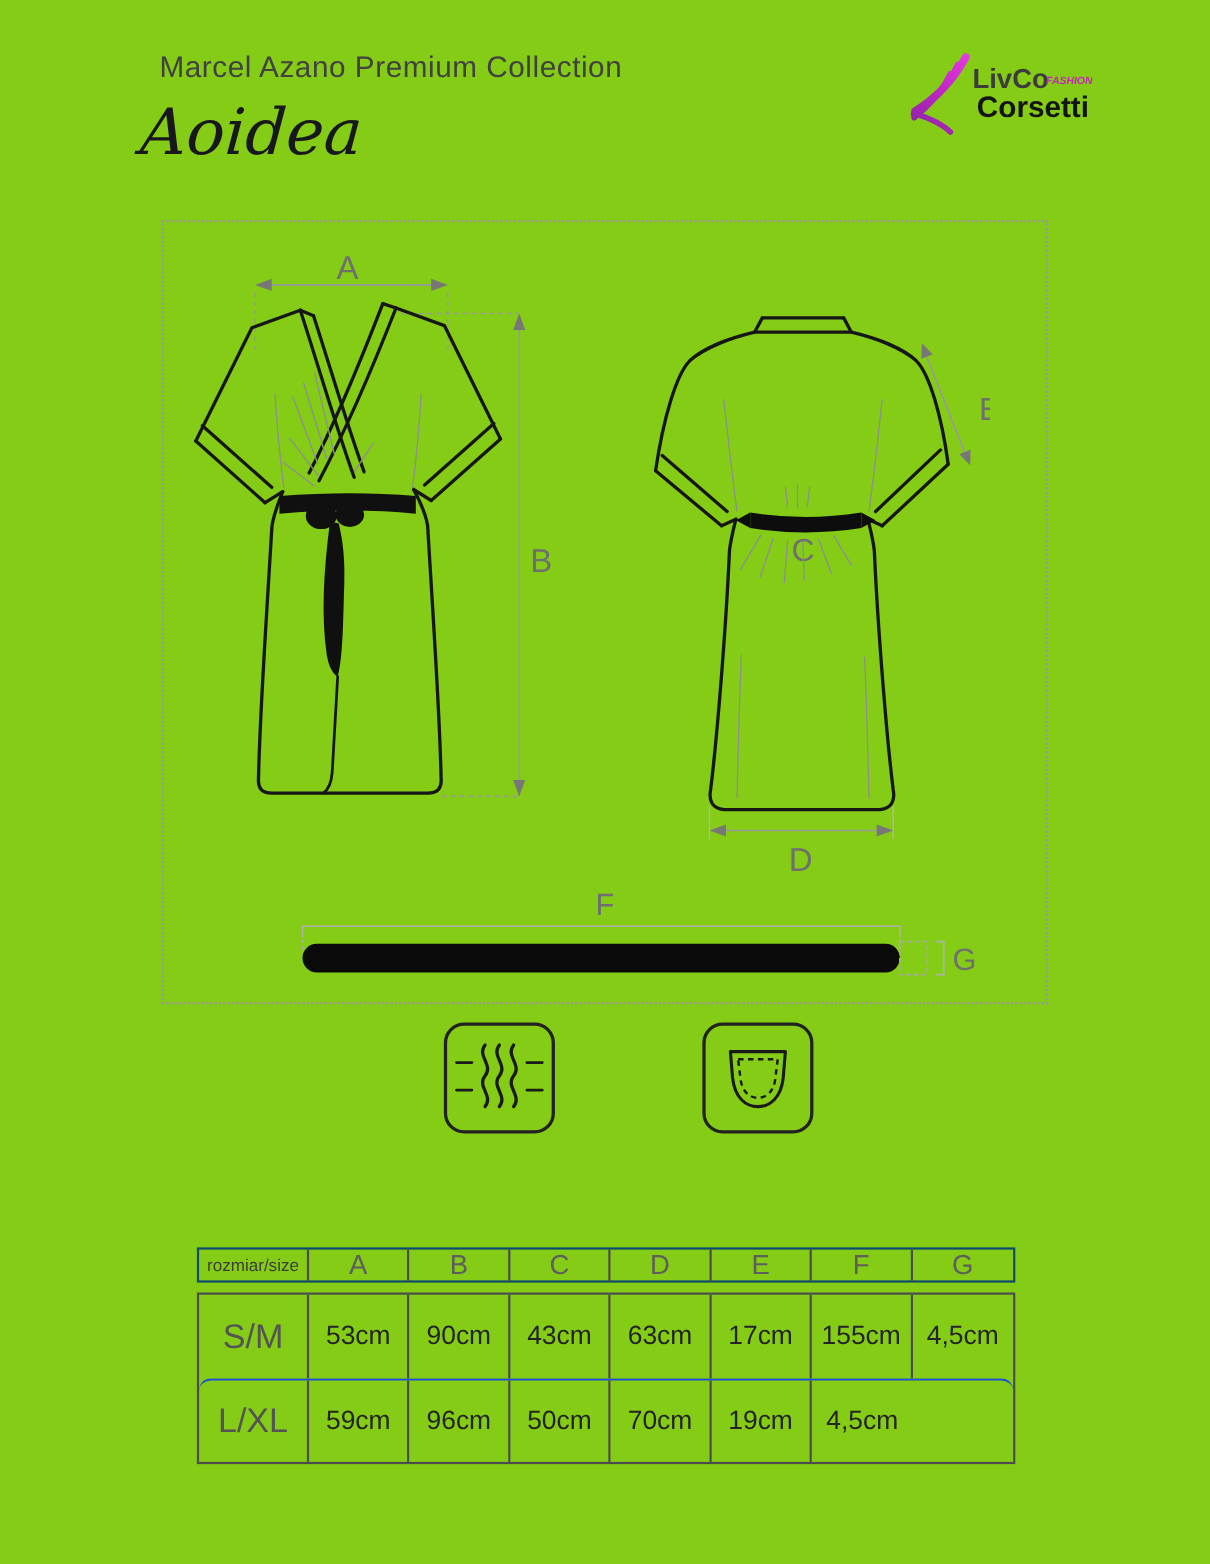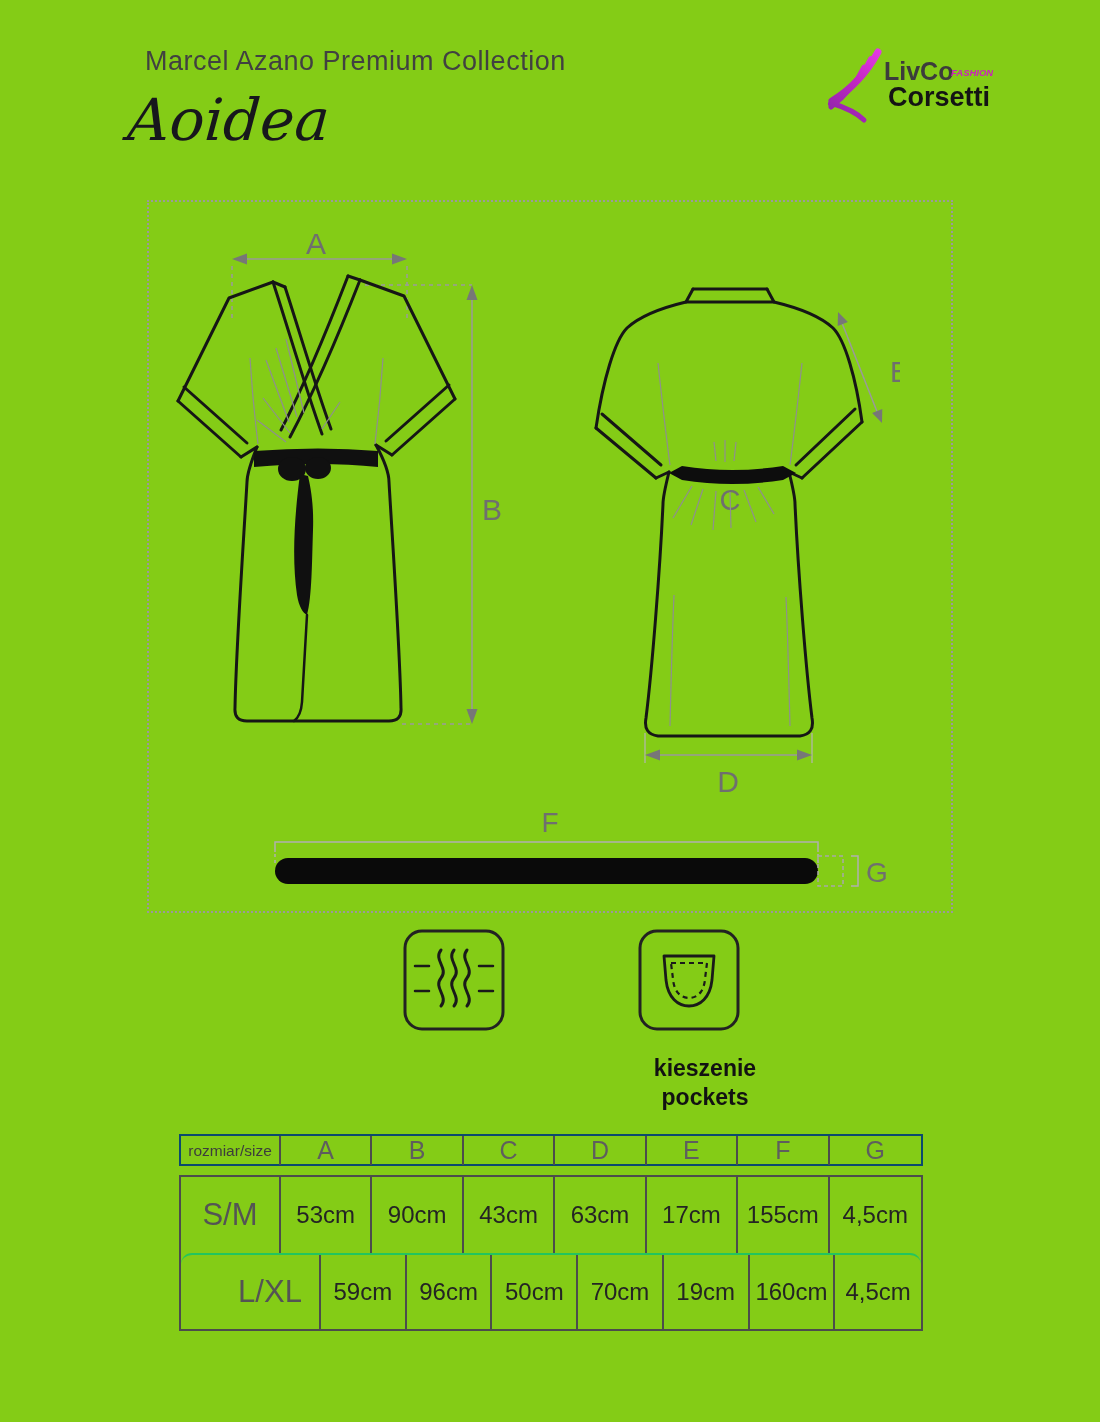--- a/index.html
+++ b/index.html
@@ -16,21 +16,21 @@
   .caption{top:1054px;text-align:center;font-weight:bold;font-size:23px;line-height:29px;color:#121212;}
   .cap1{left:315px;width:280px;}
   .cap2{left:608px;width:194px;}
 
   .size-table{left:179px;top:1134px;width:744px;}
   .t-row{display:grid;grid-template-columns:100px repeat(7,1fr);box-sizing:border-box;}
   .t-head{border:2px solid #0c4a6e;height:32px;}
   .t-gap{height:9px;}
   .t-bodybox{border:2px solid #4c4c4c;box-sizing:border-box;}
   .t-body{height:76px;border-radius:11px;}
-  .t-body + .t-body{border-top:2px solid #22c55e;padding-left:40px;}
+  .t-body + .t-body{border-top:2px solid #1d4ed8;}
   .cell{display:flex;align-items:center;justify-content:center;border-right:2px solid #4c4c4c;}
   .cell:last-child{border-right:none;}
   .corner-label{font-size:15.5px;color:#3d3d3d;}
   .col-letter{font-size:25px;color:#5e5e5e;}
   .size-label{font-size:31px;color:#545454;}
   .value{font-size:24px;color:#242424;}
 
   svg text{font-family:"Liberation Sans",sans-serif;}
 </style>
 </head>
@@ -197,24 +197,20 @@
       <line x1="77" y1="63" x2="91" y2="63" stroke-width="2.5"></line>
     </g>
   </svg>
 
   <svg class="abs" style="left:637px;top:928px" width="104" height="104" viewBox="0 0 104 104">
     <rect x="3" y="3" width="98" height="98" rx="17" fill="none" stroke="#222" stroke-width="3"></rect>
     <path d="M 27,28 L 77,28 L 75,52 C 73,70 63,78 52,78 C 41,78 31,70 29,52 Z" fill="none" stroke="#1a1a1a" stroke-width="2.8" stroke-linejoin="round"></path>
     <path d="M 34,35 L 70,35 L 68,51 C 67,64 60,70 52,70 C 44,70 37,64 36,51 Z" fill="none" stroke="#1a1a1a" stroke-width="2.2" stroke-dasharray="5,4"></path>
   </svg>
 
-  <div class="abs caption cap2">
-    <div>kieszenie</div>
-    <div>pockets</div>
-  </div>
 
   <div class="abs size-table">
     <div class="t-row t-head">
       <div class="cell corner-label">rozmiar/size</div>
       <div class="cell col-letter">A</div>
       <div class="cell col-letter">B</div>
       <div class="cell col-letter">C</div>
       <div class="cell col-letter">D</div>
       <div class="cell col-letter">E</div>
       <div class="cell col-letter">F</div>
@@ -232,19 +228,18 @@
         <div class="cell value">155cm</div>
         <div class="cell value">4,5cm</div>
       </div>
       <div class="t-row t-body">
         <div class="cell size-label">L/XL</div>
         <div class="cell value">59cm</div>
         <div class="cell value">96cm</div>
         <div class="cell value">50cm</div>
         <div class="cell value">70cm</div>
         <div class="cell value">19cm</div>
-        <div class="cell value">160cm</div>
         <div class="cell value">4,5cm</div>
       </div>
     </div>
   </div>
 
 </div>
 
 </body></html>

